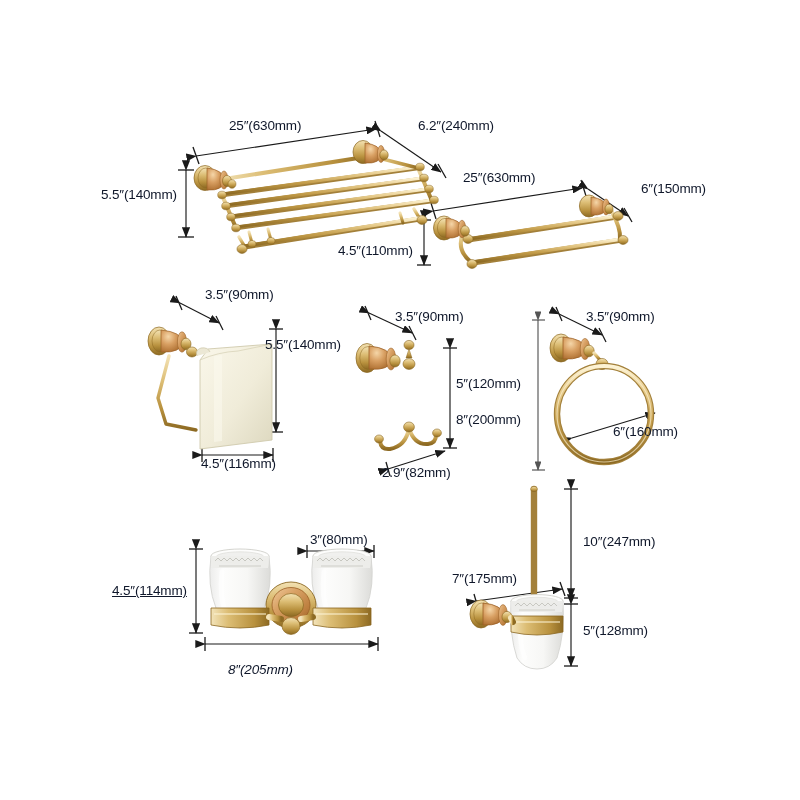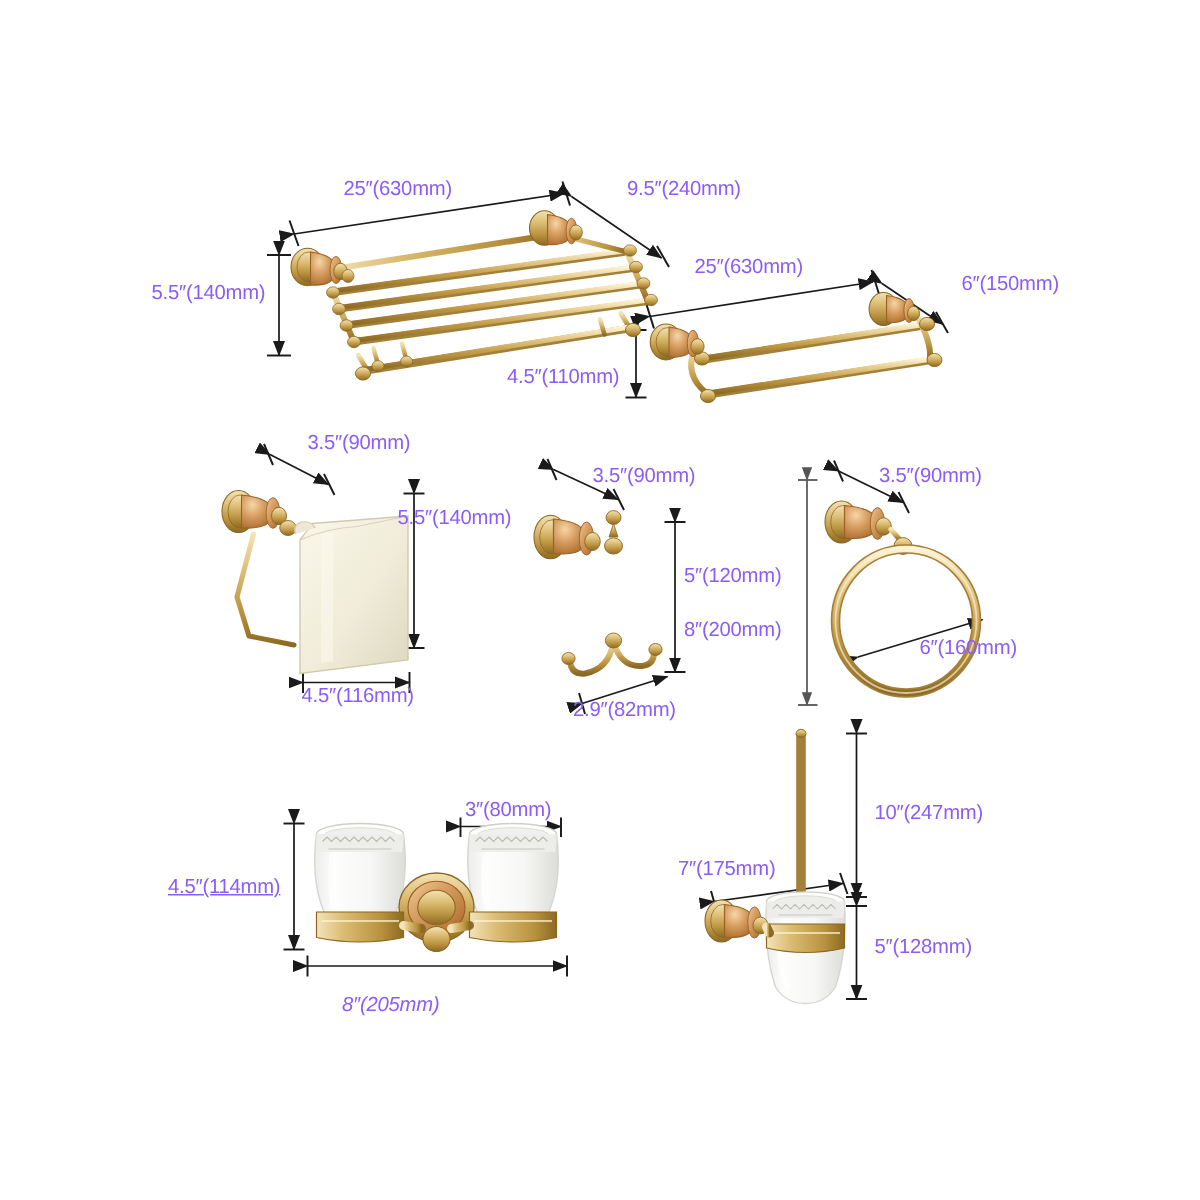--- a/index.html
+++ b/index.html
@@ -20,21 +20,21 @@
     position: absolute;
     left: 0;
     top: 0;
     width: 800px;
     height: 800px;
   }
   .dim-label {
     position: absolute;
     font-family: "Liberation Sans", "DejaVu Sans", sans-serif;
     font-size: 13.5px;
-    color: #8b5cf6;
+    color: #0f172a;
     white-space: nowrap;
     letter-spacing: -0.15px;
     line-height: 1;
     user-select: none;
   }
 </style>
 </head>
 <body>
 
 <div id="stage">
@@ -444,21 +444,21 @@
         <ellipse cx="503" cy="615" rx="4.5" ry="10.4" fill="url(#jadeG)" stroke="#9c6127" stroke-width="0.6"></ellipse>
         <ellipse cx="507" cy="617" rx="5" ry="5.6" fill="url(#brassV)" stroke="#8a6620" stroke-width="0.6"></ellipse>
       </g>
 
       <path d="M511,618 L513,622" stroke="url(#brassH)" stroke-width="6" fill="none" stroke-linecap="round"></path>
     </g>
   </svg>
 
   <div class="dim-label" style="left:229px; top:119px;">25″(630mm)</div>
 
-  <div class="dim-label" style="left:418px; top:119px;">9.5″(240mm)</div>
+  <div class="dim-label" style="left:418px; top:119px;">6.2″(240mm)</div>
 
   <div class="dim-label" style="left:101px; top:188px;">5.5″(140mm)</div>
 
   <div class="dim-label" style="left:463px; top:171px;">25″(630mm)</div>
 
   <div class="dim-label" style="left:625px; top:182px;margin-left:16px;">6″(150mm)</div>
 
   <div class="dim-label" style="left:338px; top:244px;">4.5″(110mm)</div>
 
   <div class="dim-label" style="left:205px; top:288px;">3.5″(90mm)</div>

